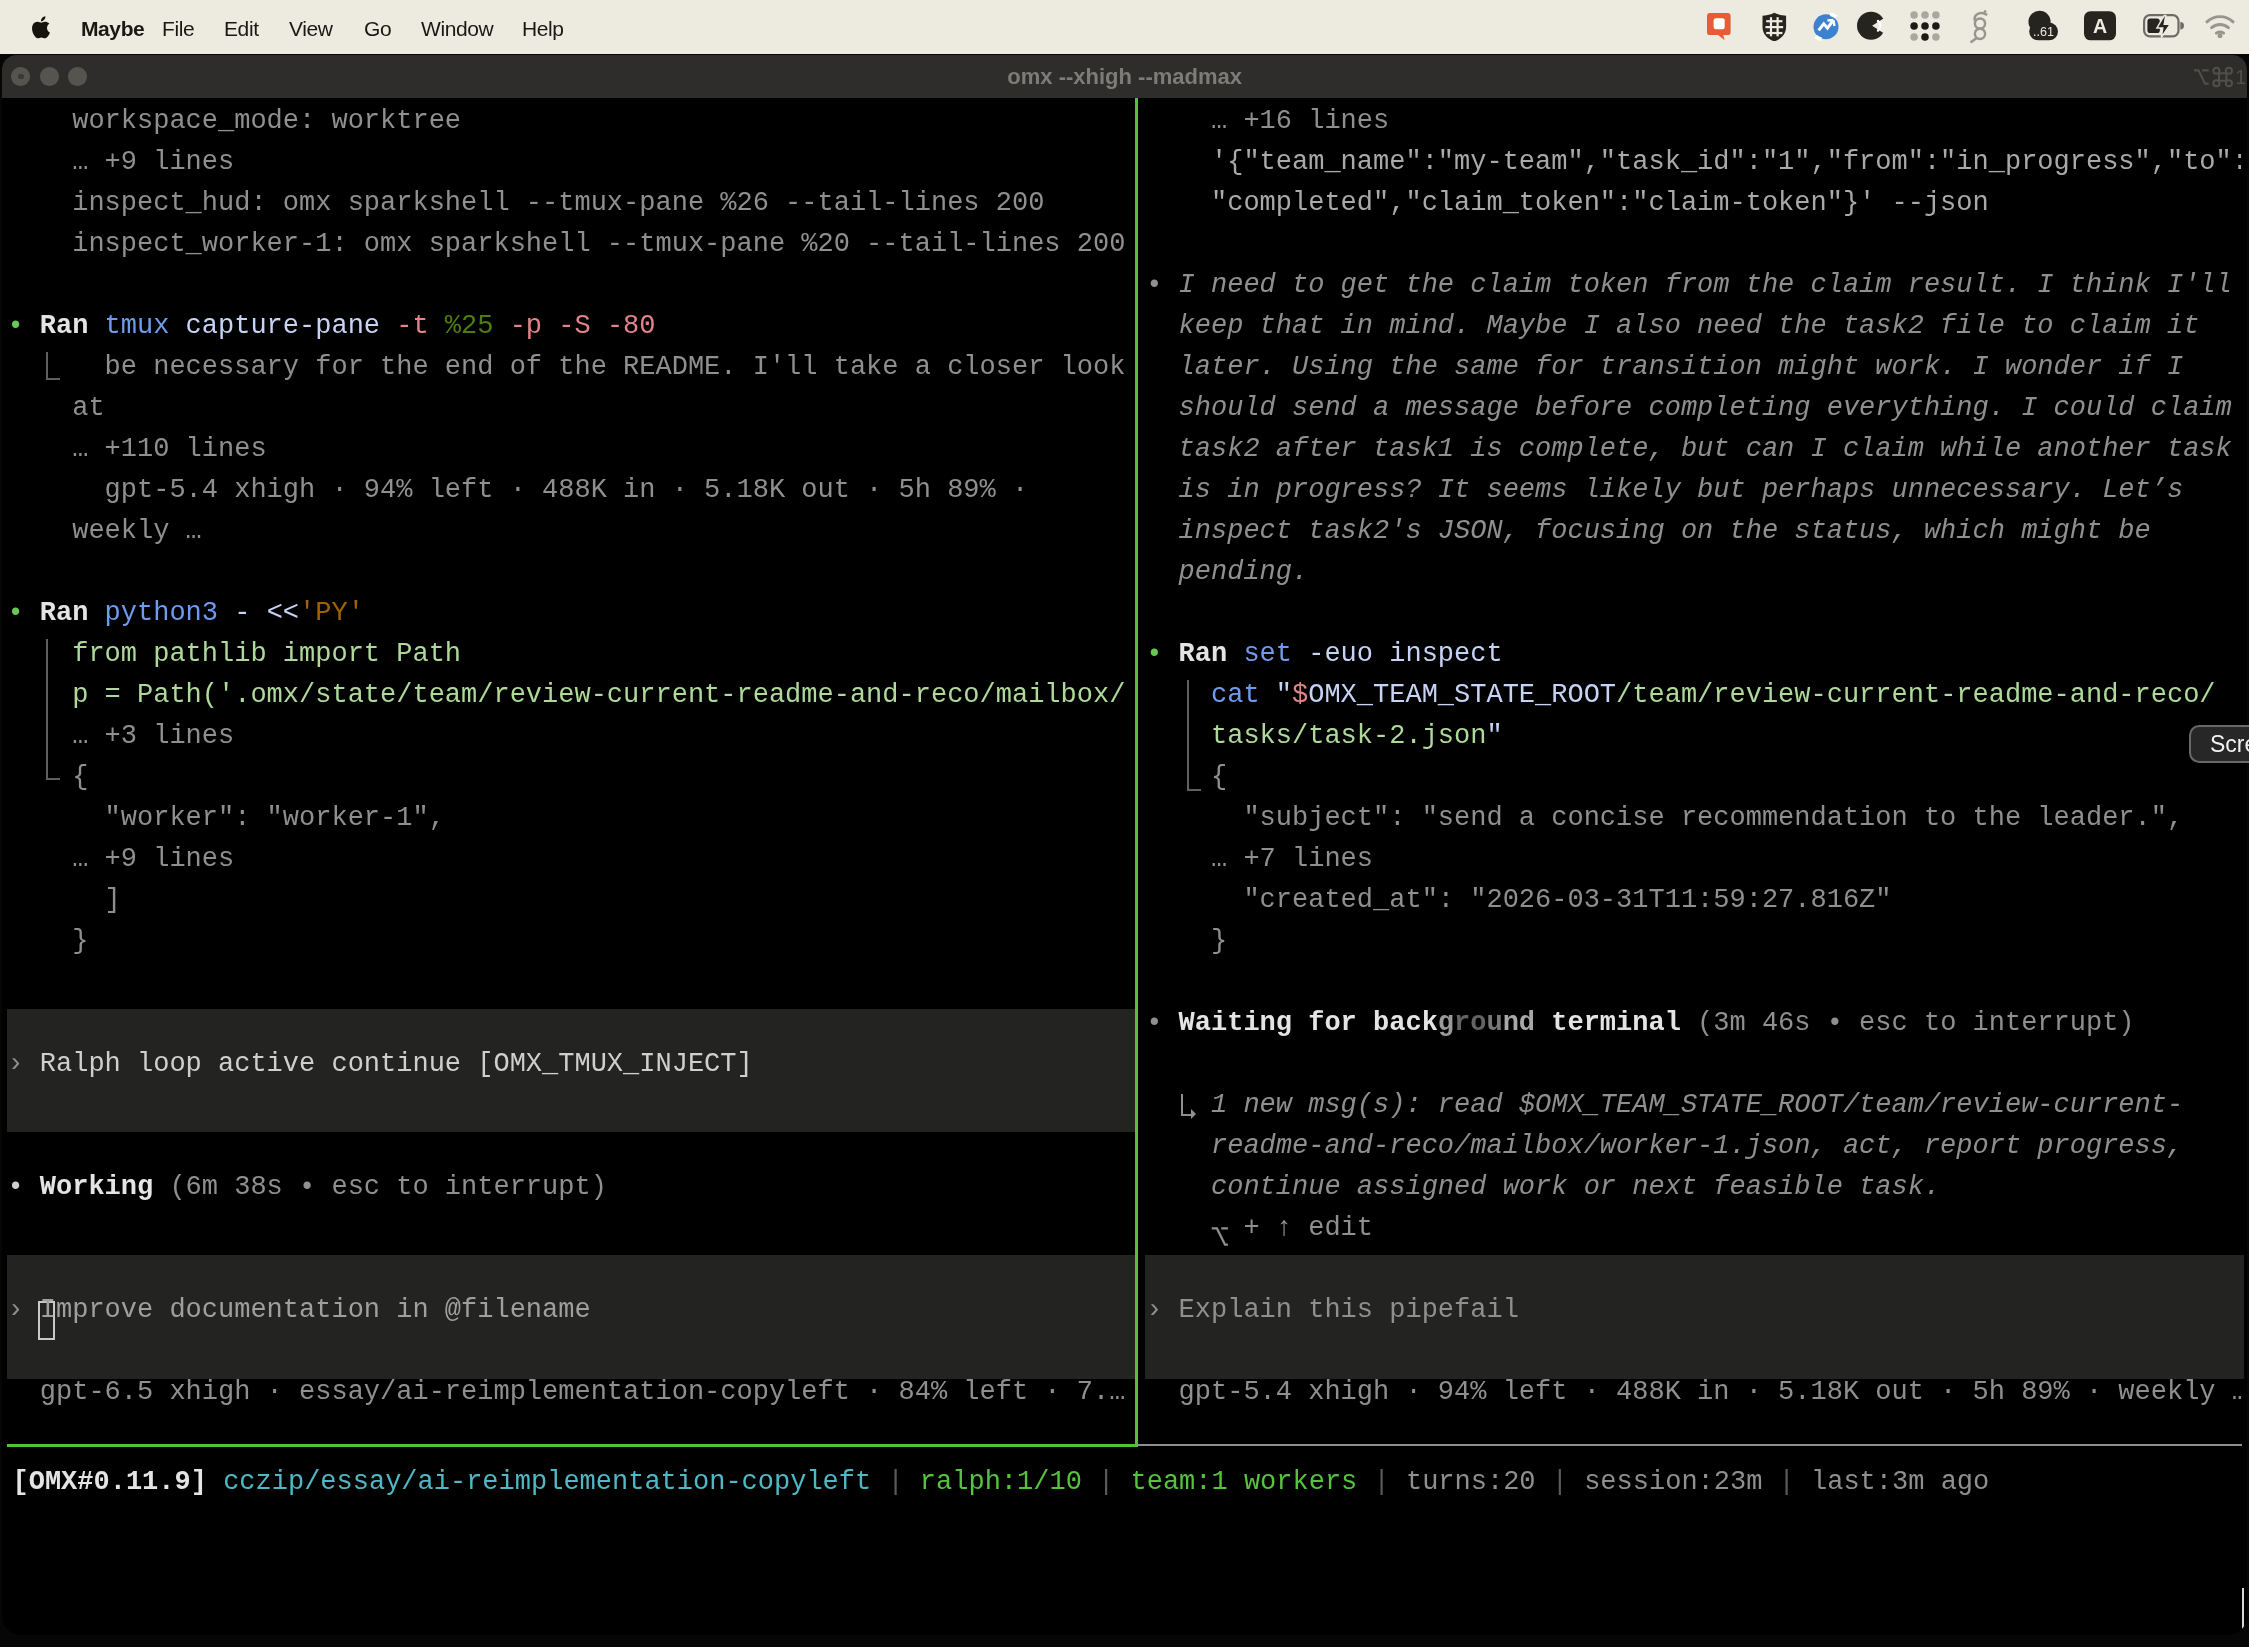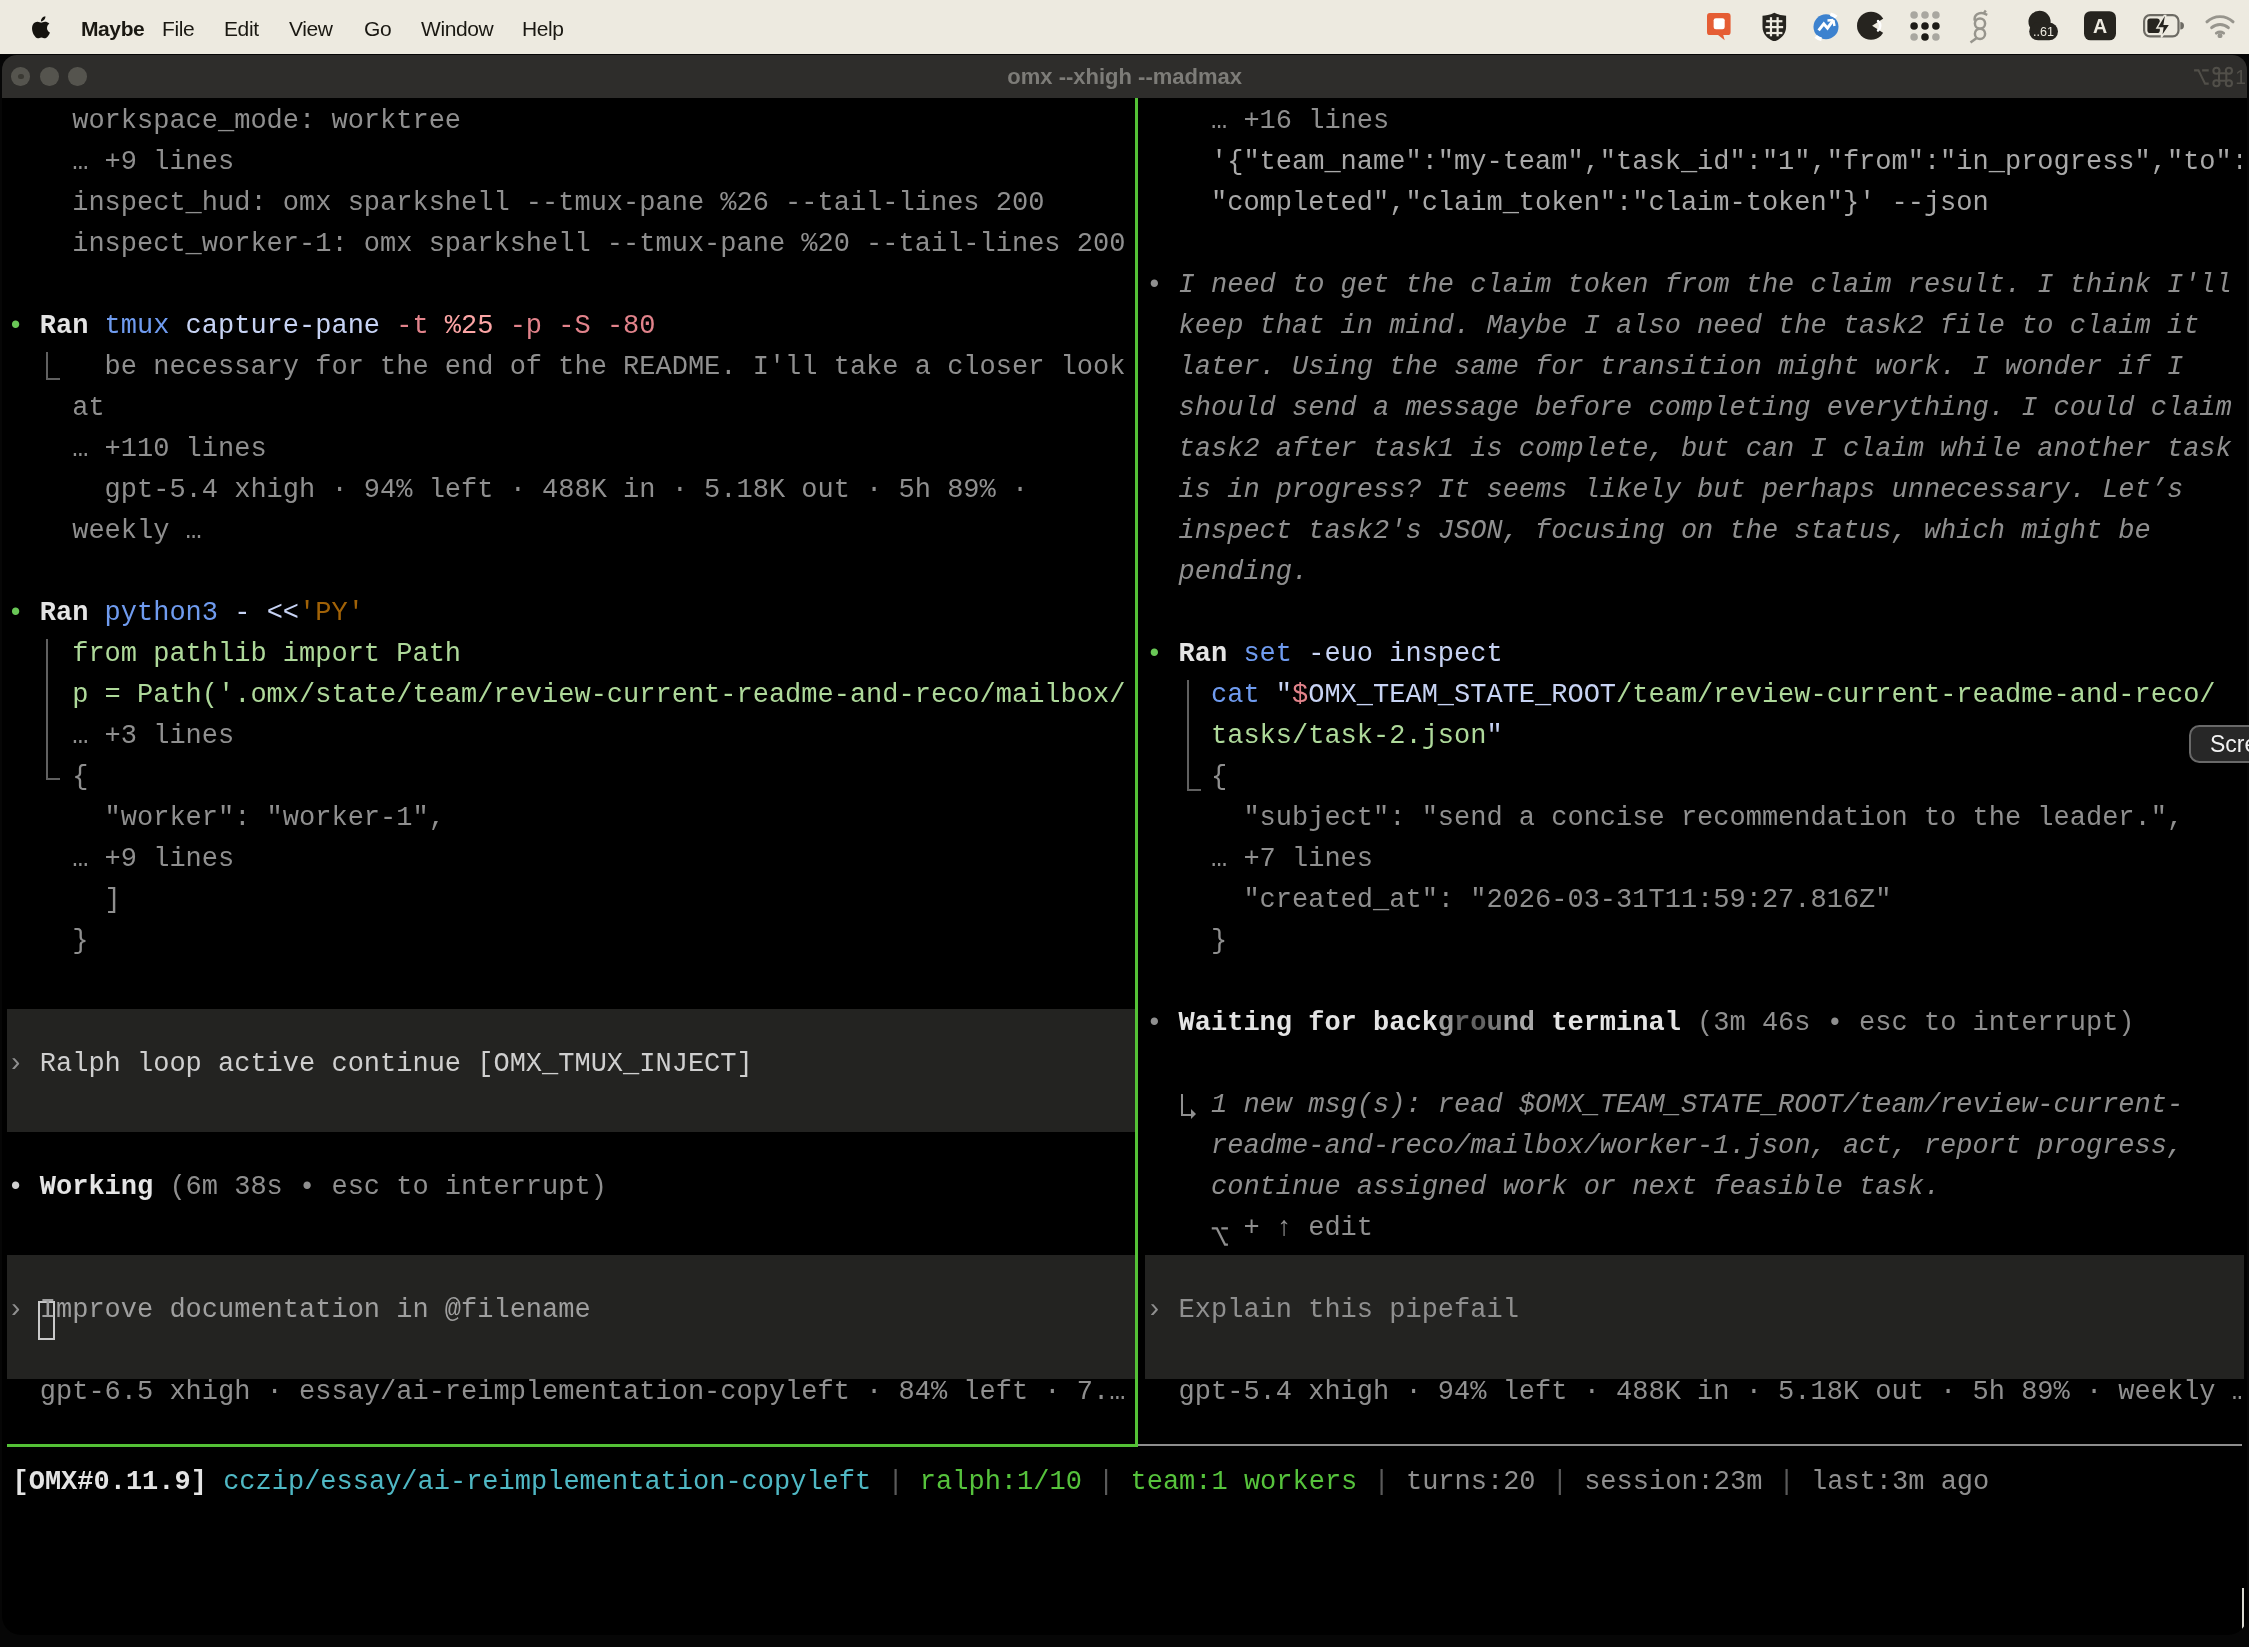--- a/index.html
+++ b/index.html
@@ -18,21 +18,21 @@
 .b{font-weight:bold}
 .it{font-style:italic}
 .gy{color:#8f8f8f}
 .wt{color:#e4e4e4}
 .lg{color:#a9a9a9}
 .bx{color:#cfcfcf}
 .ig{color:#9f9f9f}
 .bl{color:#6f9bef}
 .lv{color:#c7d3f4}
 .sa{color:#e2838b}
-.pe{color:#fca5a5}
+.pe{color:#4d7c0f}
 .pu{color:#a16207}
 .gr{color:#aed99a}
 .gb{color:#69c756}
 .cy{color:#4fb8c4}
 .sg{color:#56c33c}
 .sep{color:#5a5a5a}
 .sh1{color:#9a9a9a}.sh2{color:#636363}.sh3{color:#787878}.sh4{color:#a8a8a8}
 .box{position:absolute;background:#232321;}
 .gl{position:absolute;background:#54c136;}
 .conn{position:absolute;background:#606060;}

